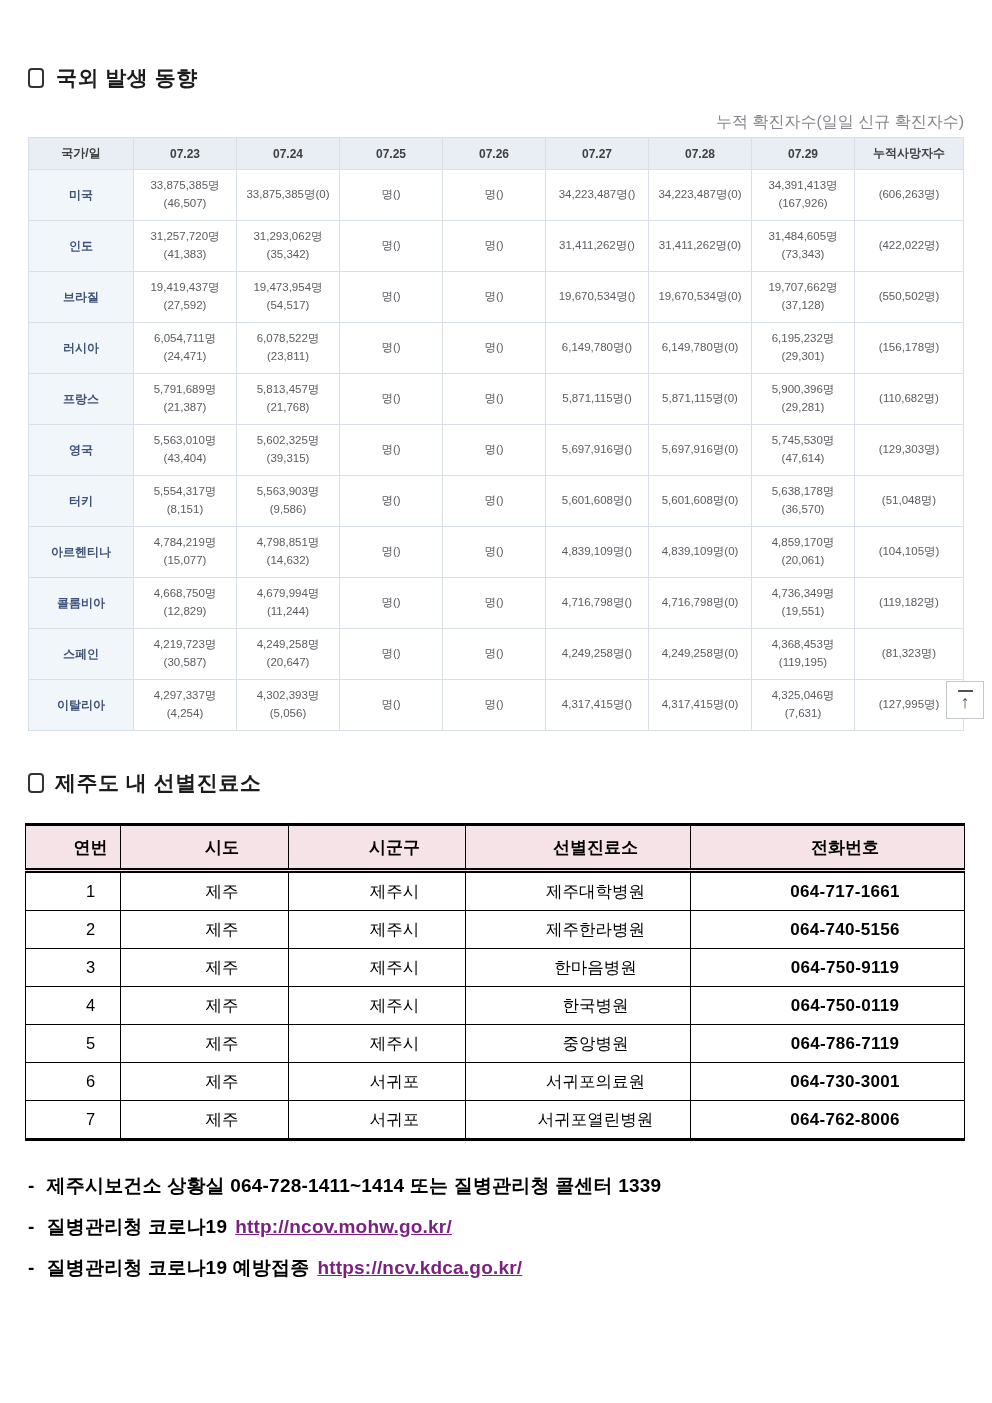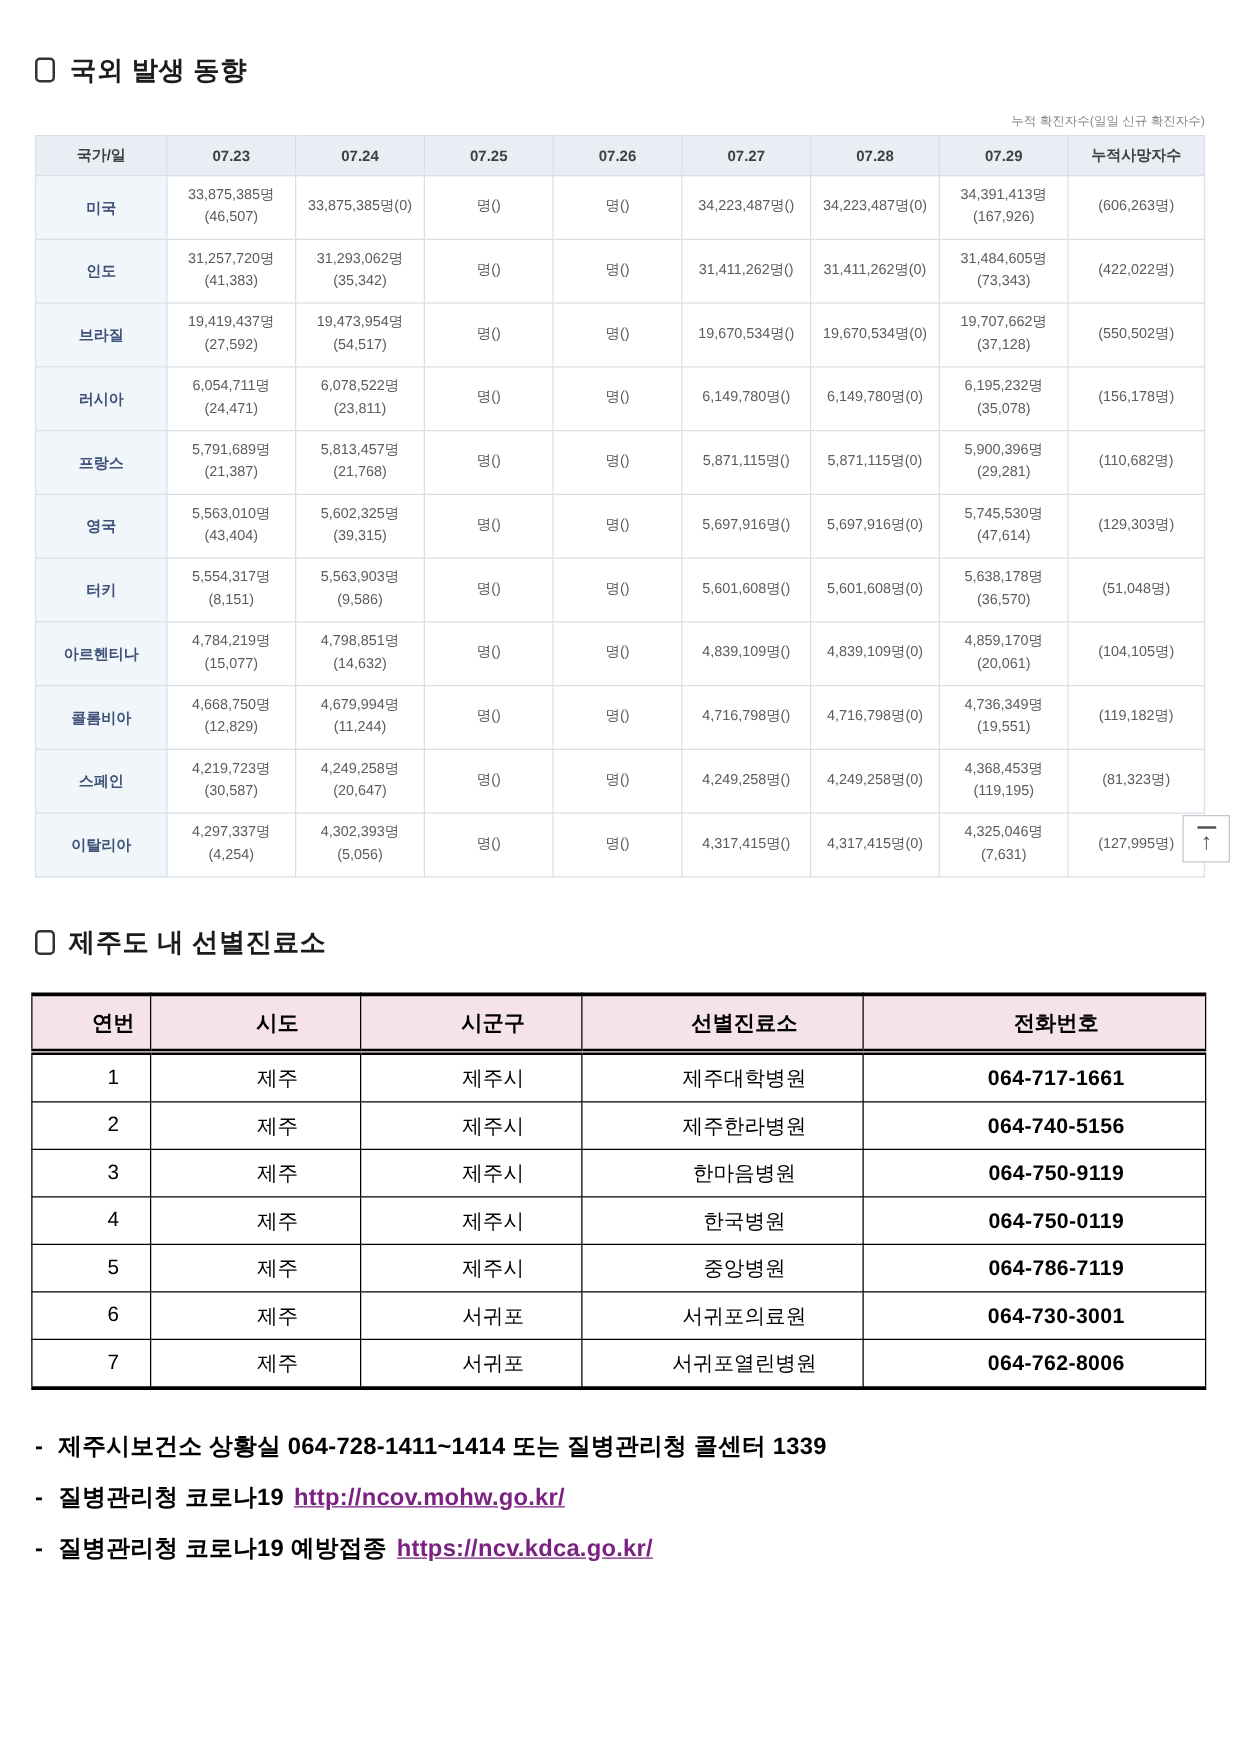--- a/index.html
+++ b/index.html
@@ -1,26 +1,26 @@
 <!DOCTYPE html>
 <html><head>
 <meta charset="utf-8">
 <style>
   html,body { margin:0; padding:0; background:#ffffff; }
   body { width:992px; height:1403px; font-family:"Liberation Sans","DejaVu Sans",sans-serif; color:#000; }
   .page { padding:0 28px; position:relative; }
 
   
   .section-title { display:flex; align-items:center; gap:11px; font-size:21px; font-weight:bold; color:#1c1c1c; letter-spacing:0.5px; }
-  .sec1 { padding-top:42px;gap:12px; }
+  .sec1 { padding-top:64px;gap:12px; }
   .sec2 { margin-top:38px; }
   .checkbox { width:12px; height:16px; border:2px solid #333; border-radius:4px; display:inline-block; flex:0 0 auto; }
 
   
-  .note { text-align:right; font-size:10px; color:#85878c; margin:20px 0 4px; }
+  .note { text-align:right; font-size:16px; color:#85878c; margin:20px 0 4px; }
   .t1wrap { position:relative; }
   table.overseas { border-collapse:collapse; table-layout:fixed; width:936px; }
   .overseas th, .overseas td { border:1px solid #d9dfe8; text-align:center; vertical-align:middle; white-space:pre-line; padding:0 2px; }
   .overseas thead th { background:#e9eef5; color:#404040; font-weight:bold; font-size:12px; height:31px; }
   .overseas tbody td { font-size:11.5px; color:#5a5c61; height:50px; line-height:1.55; }
   .overseas tbody td.country { background:#f1f6fb; color:#3e5178; font-weight:bold; font-size:12px; white-space:nowrap; }
 
   .top-btn { position:absolute; right:-20px; bottom:12px; width:38px; height:38px; background:#fff; border:1px solid #c3c7ce; display:flex; align-items:center; justify-content:center; padding:0; cursor:pointer; }
   .top-glyph { display:inline-block; border-top:2px solid #4f5358; line-height:1; font-size:18px; color:#4f5358; padding:1px 3px 0; font-weight:bold; }
 
@@ -121,21 +121,21 @@
             <td class="country">러시아</td>
             <td>6,054,711명
 (24,471)</td>
             <td>6,078,522명
 (23,811)</td>
             <td>명()</td>
             <td>명()</td>
             <td>6,149,780명()</td>
             <td>6,149,780명(0)</td>
             <td>6,195,232명
-(35,078)</td>
+(29,301)</td>
             <td>(156,178명)</td>
           </tr>
           <tr>
             <td class="country">프랑스</td>
             <td>5,791,689명
 (21,387)</td>
             <td>5,813,457명
 (21,768)</td>
             <td>명()</td>
             <td>명()</td>

